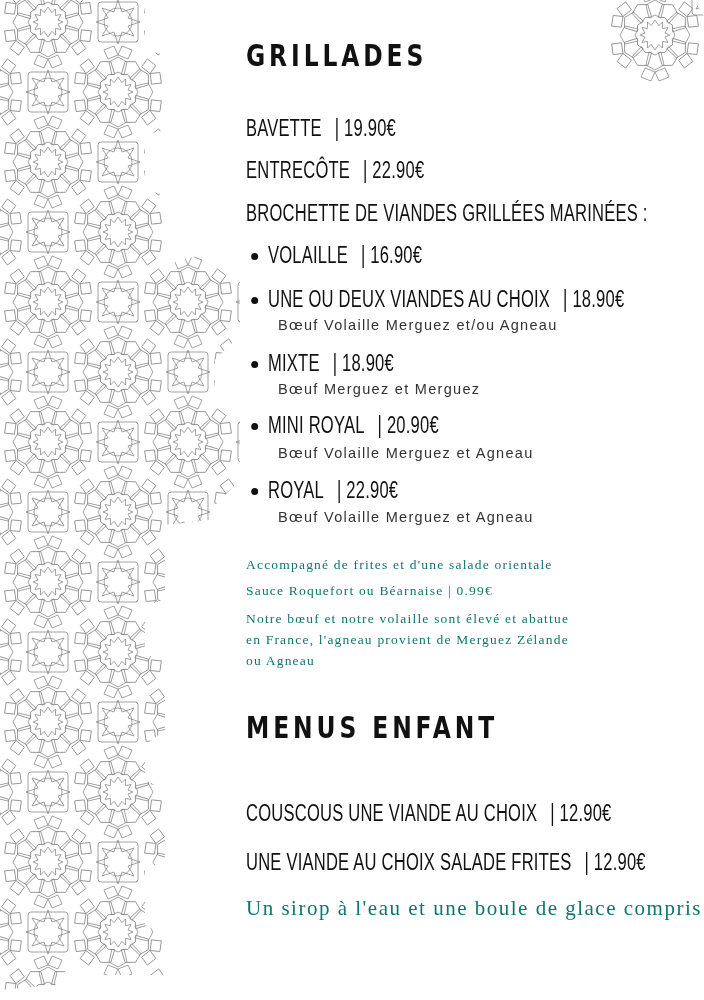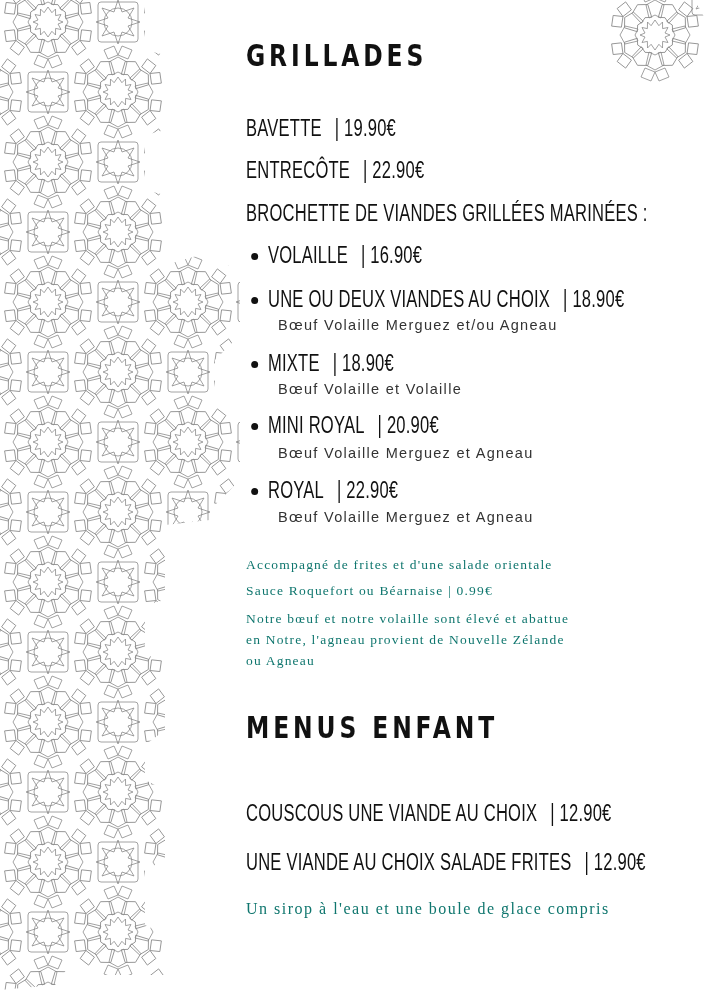--- a/index.html
+++ b/index.html
@@ -32,21 +32,21 @@
   .sub {
     position: absolute; left: 32px; white-space: nowrap;
     font-family: "Liberation Sans", sans-serif; font-size: 14.5px;
     letter-spacing: 1.3px; color: #333;
   }
   .note {
     position: absolute; left: 0; white-space: nowrap;
     font-family: Liberation Serif, serif; font-size: 13.5px;
     letter-spacing: 1.2px; color: #0f766e; line-height: 21px;
   }
-  .note-footer { font-size: 16px; letter-spacing: 1.5px; }
+  .note-footer { font-size: 21px; letter-spacing: 1.5px; }
 </style>
 </head>
 <body>
 
 <svg class="deco" width="704" height="1000" viewBox="0 0 704 1000">
   <defs>
     <g id="rosette" fill="none" stroke="#8a8a8a" stroke-width="0.8">
 
       <polygon points="0,-15 3.9,-9.3 7.5,-13 7.6,-6.4 13,-7.5 10,-2 15,0 10,2 13,7.5 7.6,6.4 7.5,13 3.9,9.3 0,15 -3.9,9.3 -7.5,13 -7.6,6.4 -13,7.5 -10,2 -15,0 -10,-2 -13,-7.5 -7.6,-6.4 -7.5,-13 -3.9,-9.3"></polygon>
 
@@ -125,38 +125,38 @@
   <div class="item bullet-item" style="top:286px;">
     <span class="bullet-dot"></span>
     <span>UNE OU DEUX VIANDES AU CHOIX</span><span class="sep">| 18.90€</span>
   </div>
   <div class="sub" style="top:317px;">Bœuf Volaille Merguez et/ou Agneau</div>
 
   <div class="item bullet-item" style="top:350px;">
     <span class="bullet-dot"></span>
     <span>MIXTE</span><span class="sep">| 18.90€</span>
   </div>
-  <div class="sub" style="top:381px;">Bœuf Volaille et Volaille</div>
+  <div class="sub" style="top:381px;">Bœuf Merguez et Merguez</div>
 
   <div class="item bullet-item" style="top:412px;">
     <span class="bullet-dot"></span>
     <span>MINI ROYAL</span><span class="sep">| 20.90€</span>
   </div>
   <div class="sub" style="top:445px;">Bœuf Volaille Merguez et Agneau</div>
 
   <div class="item bullet-item" style="top:477px;">
     <span class="bullet-dot"></span>
     <span>ROYAL</span><span class="sep">| 22.90€</span>
   </div>
   <div class="sub" style="top:509px;">Bœuf Volaille Merguez et Agneau</div>
 
   <div class="note" style="top:554px;">Accompagné de frites et d'une salade orientale</div>
   <div class="note" style="top:580px;">Sauce Roquefort ou Béarnaise | 0.99€</div>
   <div class="note" style="top:608px;">Notre bœuf et notre volaille sont élevé et abattue</div>
-  <div class="note" style="top:629px;">en Notre, l'agneau provient de Nouvelle Zélande</div>
+  <div class="note" style="top:629px;">en France, l'agneau provient de Merguez Zélande</div>
   <div class="note" style="top:650px;">ou Agneau</div>
 
   <h1 class="section-title" style="top:710px;">MENUS ENFANT</h1>
 
   <div class="item" style="top:800px;">
     <span>COUSCOUS UNE VIANDE AU CHOIX</span><span class="sep">| 12.90€</span>
   </div>
   <div class="item" style="top:849px;">
     <span>UNE VIANDE AU CHOIX SALADE FRITES</span><span class="sep">| 12.90€</span>
   </div>

